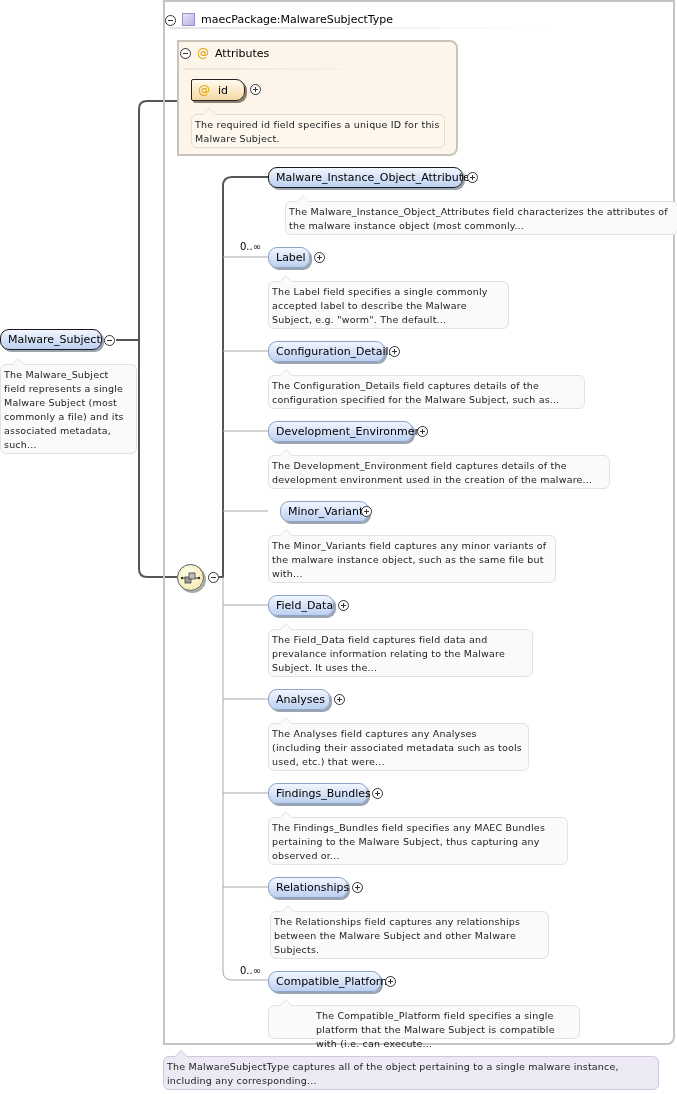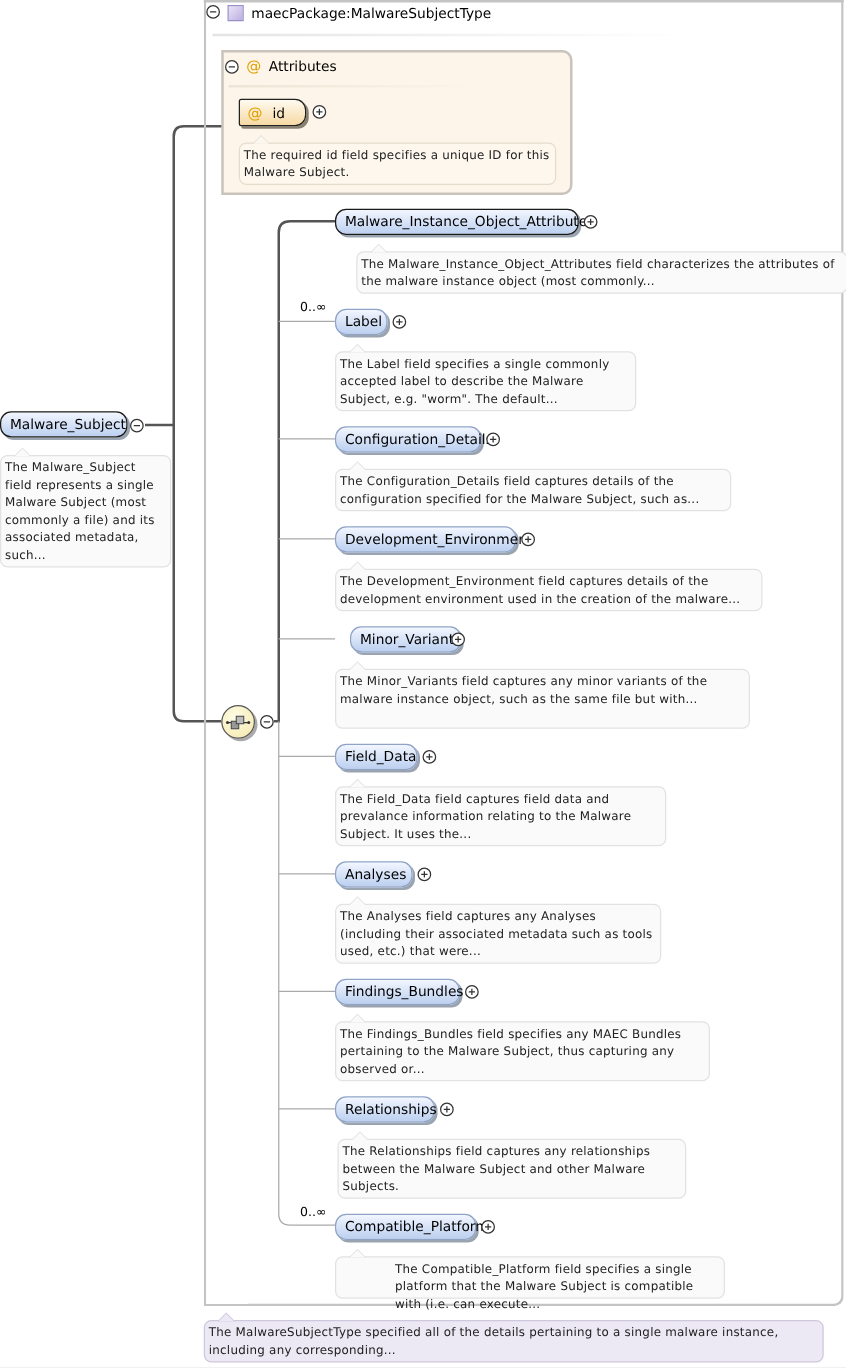--- a/index.html
+++ b/index.html
@@ -5,21 +5,21 @@
   html, body { margin:0; padding:0; background:#ffffff; }
   body { width:677px; height:1094px; position:relative; overflow:hidden;
          font-family:"DejaVu Sans", "Liberation Sans", sans-serif; color:#000; }
   svg.lines { position:absolute; left:0; top:0; width:677px; height:1094px; }
 
   
   .type-box { position:absolute; left:163px; top:0px; width:512px; height:1045px;
               border:2px solid #c4c4c4; border-top:none; border-radius:0 0 8px 0; box-sizing:border-box;
               border-top-width:0; }
   .type-box-top { position:absolute; left:163px; top:0; width:512px; height:2px; background:#c4c4c4; }
-  .type-header { position:absolute; left:165px; top:4px; height:22px; display:flex; align-items:flex-start; gap:6px; font-size:11px; }
+  .type-header { position:absolute; left:165px; top:4px; height:22px; display:flex; align-items:flex-end; gap:6px; font-size:11px; }
   .type-header-sep { position:absolute; left:170px; top:27px; width:380px; height:2px;
                      background:linear-gradient(90deg,#e4e4e4,#ffffff); }
   .square-icon { width:11px; height:11px; border:1px solid #9a8fc7;
                  background:linear-gradient(135deg,#e9e3f7,#bcb0e0); display:inline-block; }
 
   .collapse-btn { width:9px; height:9px; border:1px solid #333; border-radius:50%;
                   background:#fff; position:relative; display:inline-block; box-sizing:content-box; }
   .collapse-btn::after { content:""; position:absolute; left:2px; right:2px; top:4px; height:1px; background:#333; }
   .expand-btn { width:9px; height:9px; border:1px solid #333; border-radius:50%;
                 background:#fff; position:absolute; box-sizing:content-box; }
@@ -155,21 +155,21 @@
     <div class="desc" style="left: 268px; top: 375px; width: 317px; height: 34px;"><span>The Configuration_Details field captures details of the configuration specified for the Malware Subject, such as...</span></div>
     <div class="node" style="left: 268px; top: 421px; width: 145px;">
       <span>Development_Environment</span>
     </div>
     <span class="expand-btn" style="left: 417px; top: 426px;"></span>
     <div class="desc" style="left: 268px; top: 455px; width: 342px; height: 34px;"><span>The Development_Environment field captures details of the development environment used in the creation of the malware...</span></div>
     <div class="node" style="left: 268px; top: 501px; width: 89px; margin-left: 12px;">
       <span>Minor_Variants</span>
     </div>
     <span class="expand-btn" style="left: 361px; top: 506px;"></span>
-    <div class="desc" style="left: 268px; top: 535px; width: 332px; height: 48px;"><span>The Minor_Variants field captures any minor variants of the malware instance object, such as the same file but with...</span></div>
+    <div class="desc" style="left: 268px; top: 535px; width: 288px; height: 48px;"><span>The Minor_Variants field captures any minor variants of the malware instance object, such as the same file but with...</span></div>
     <div class="node" style="left: 268px; top: 595px; width: 66px;">
       <span>Field_Data</span>
     </div>
     <span class="expand-btn" style="left: 338px; top: 600px;"></span>
     <div class="desc" style="left: 268px; top: 629px; width: 265px; height: 48px;"><span>The Field_Data field captures field data and prevalance information relating to the Malware Subject. It uses the...</span></div>
     <div class="node" style="left: 268px; top: 689px; width: 62px;">
       <span>Analyses</span>
     </div>
     <span class="expand-btn" style="left: 334px; top: 694px;"></span>
     <div class="desc" style="left: 268px; top: 723px; width: 261px; height: 48px;"><span>The Analyses field captures any Analyses (including their associated metadata such as tools used, etc.) that were...</span></div>
@@ -185,14 +185,14 @@
     <div class="desc" style="left: 270px; top: 911px; width: 279px; height: 48px;"><span>The Relationships field captures any relationships between the Malware Subject and other Malware Subjects.</span></div>
     <div class="node" style="left: 268px; top: 971px; width: 113px;">
       <span>Compatible_Platform</span>
     </div>
     <span class="expand-btn" style="left: 385px; top: 976px;"></span>
     <span class="card" style="left: 240px; top: 965px;">0..∞</span>
     <div class="desc" style="left: 268px; top: 1005px; width: 312px; height: 34px; padding-left: 47px;"><span>The Compatible_Platform field specifies a single platform that the Malware Subject is compatible with (i.e. can execute...</span></div>
   </div>
 
 <div class="desc type-desc" style="left:163px;top:1056px;width:496px;height:34px;">
-  <span>The MalwareSubjectType specified all of the details pertaining to a single malware instance, including any corresponding...</span>
+  <span>The MalwareSubjectType captures all of the object pertaining to a single malware instance, including any corresponding...</span>
 </div>
 
 </body></html>

